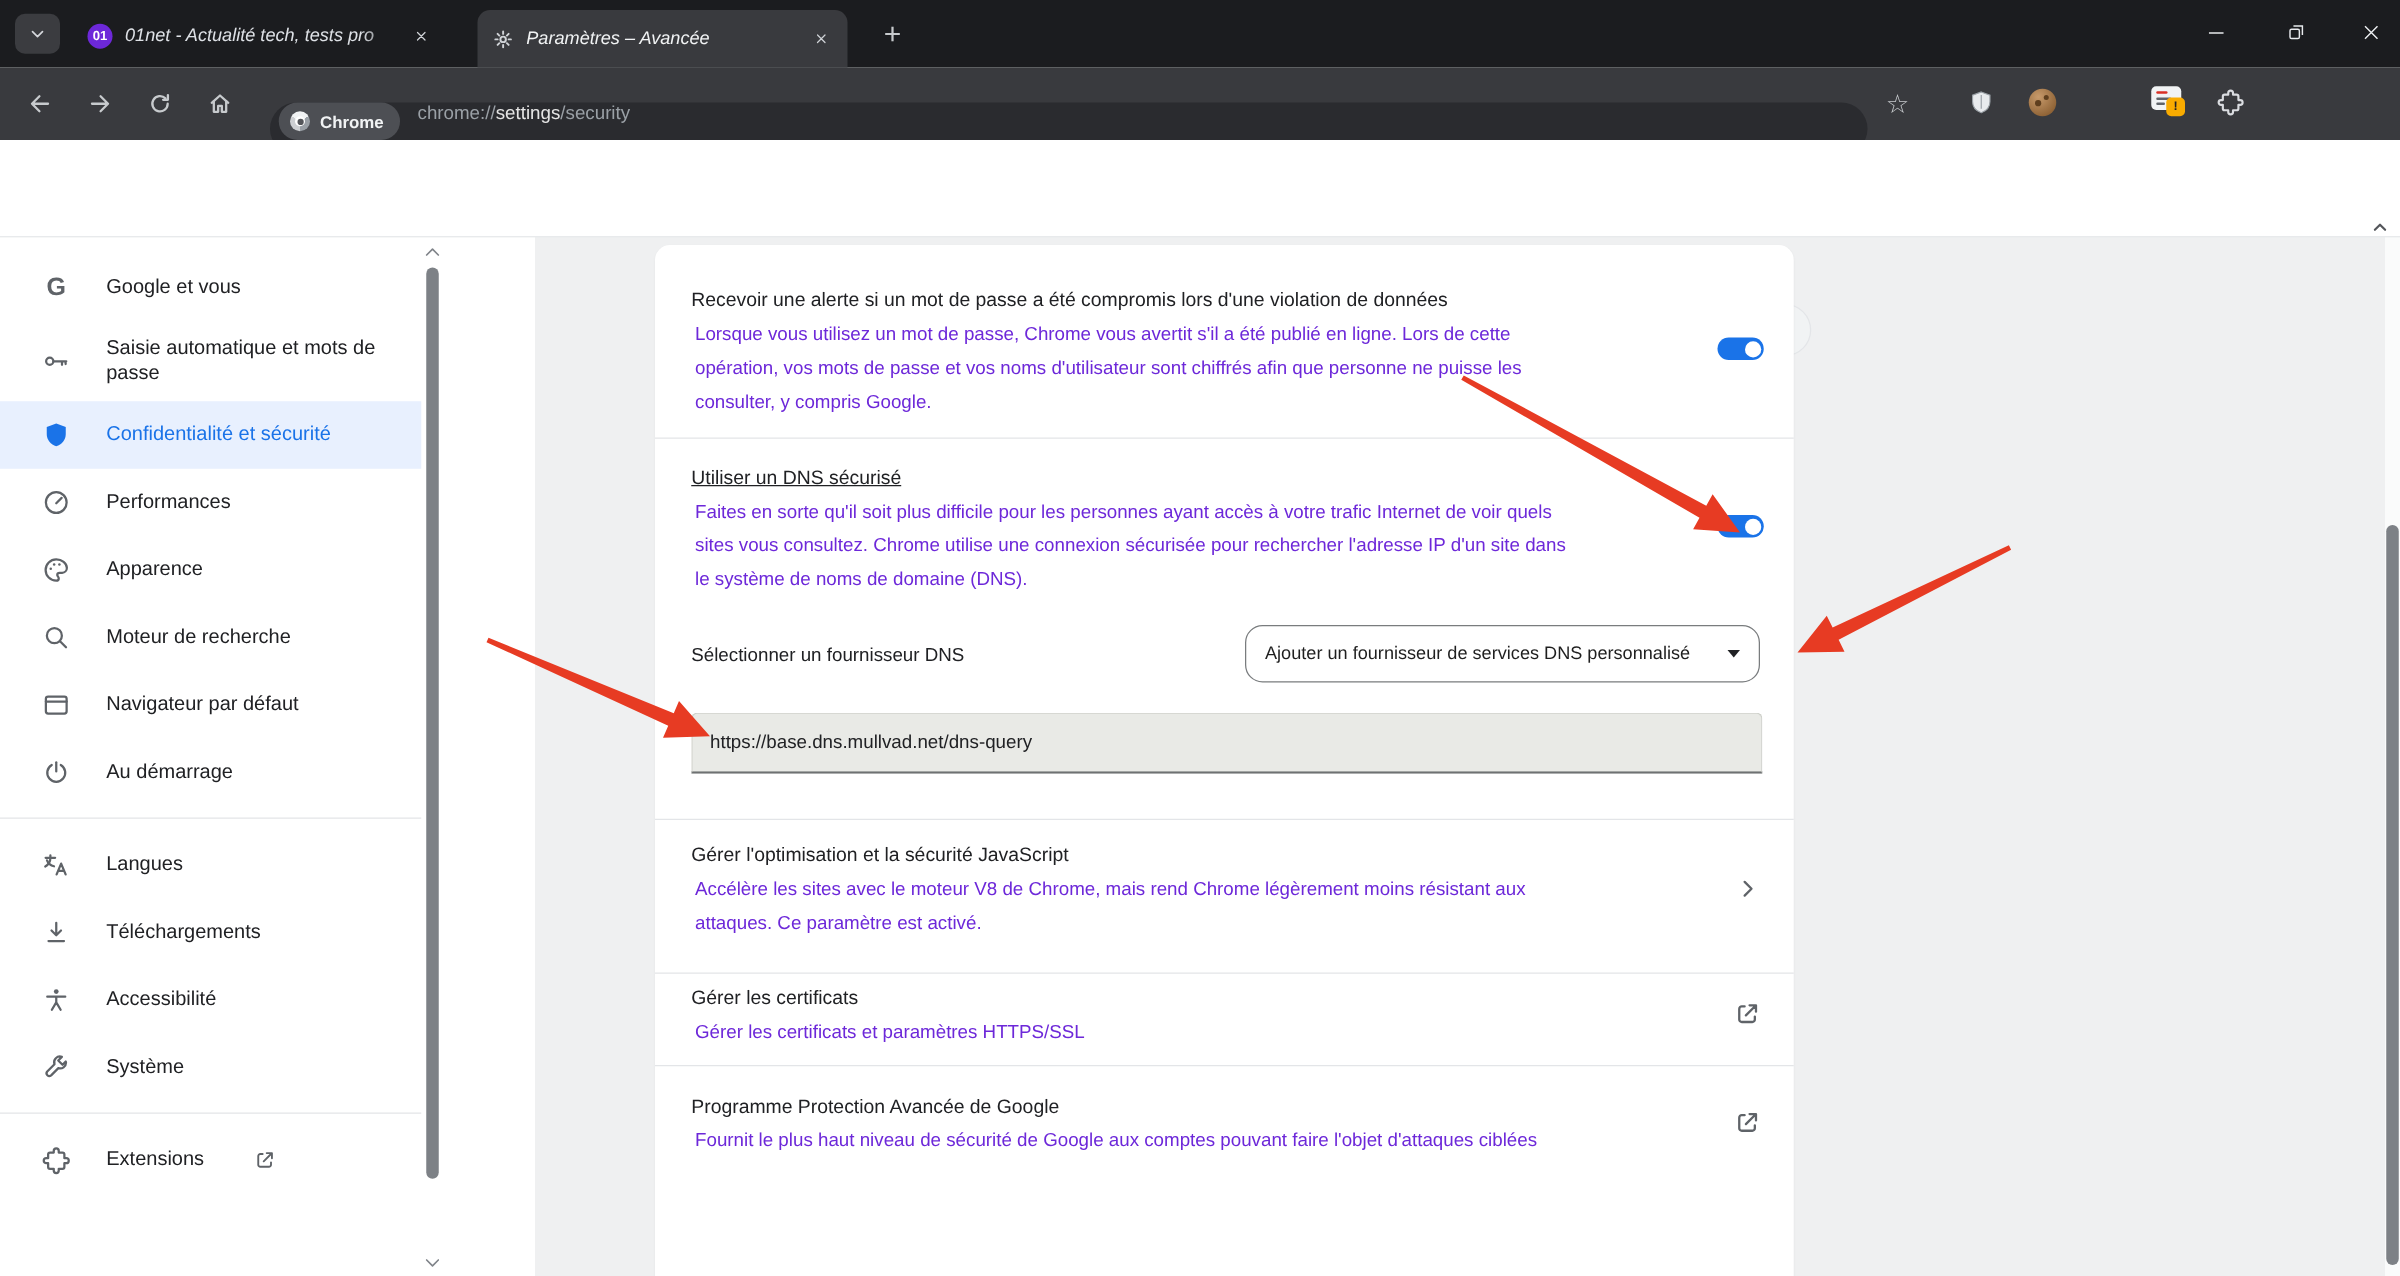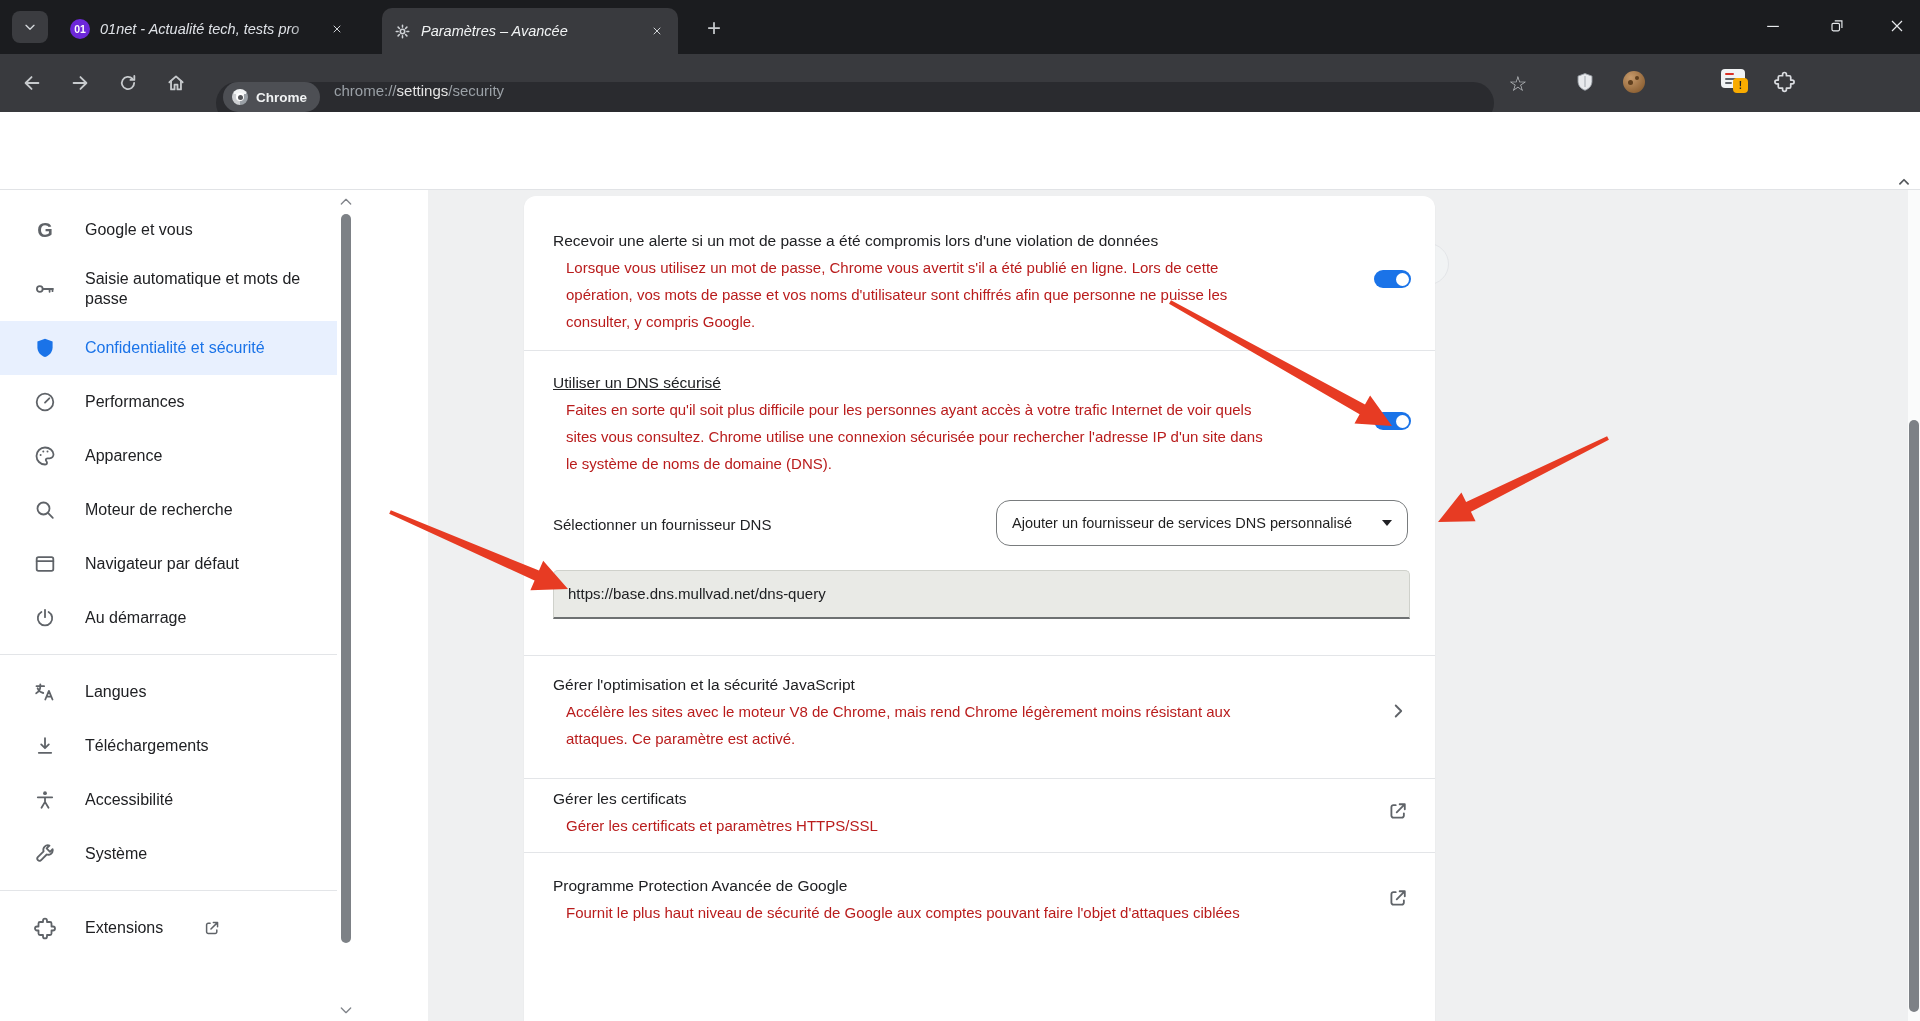--- a/index.html
+++ b/index.html
@@ -80,21 +80,21 @@
   .extlink-sm { margin-left:12px; }
   .extlink-sm svg { stroke:#5F6368; }
   .sb-scroll-up { position:absolute; left:338px; top:6px; }
   .sb-scroll-dn { position:absolute; left:338px; top:814px; }
   .sb-scroll-up svg, .sb-scroll-dn svg, .pg-up svg { stroke:#80848A; fill:none; stroke-width:2; stroke-linecap:round; stroke-linejoin:round; }
   .sb-thumb { position:absolute; left:341px; top:24px; width:10px; height:729px; background:#7D8186; border-radius:5px; }
 
   
   #card { position:absolute; left:524px; top:196px; width:911px; height:825px; background:#fff; border-radius:12px 12px 0 0; box-shadow:0 1px 2px rgba(0,0,0,0.05); }
   .row-title { position:absolute; left:29px; font-size:15.5px; color:#202124; line-height:27px; white-space:nowrap; }
-  .row-desc { position:absolute; left:42px; font-size:15px; color:#b91c1c; line-height:27px; white-space:nowrap; }
+  .row-desc { position:absolute; left:32px; font-size:15px; color:#6d28d9; line-height:27px; white-space:nowrap; }
   .divider { position:absolute; left:0; width:911px; height:1px; background:#E3E5E8; }
   .toggle { position:absolute; left:850px; width:37px; height:18px; border-radius:10px; background:#1A73E8; }
   .toggle::after { content:""; position:absolute; right:2.5px; top:2.5px; width:13px; height:13px; border-radius:50%; background:#fff; }
   #dnsdrop { position:absolute; left:472px; top:304px; width:412px; height:46px; background:#fff; border:1px solid #797C7E; border-radius:14px; display:flex; align-items:center; justify-content:space-between; padding:0 15px; font-size:14.5px; color:#1F1F1F; white-space:nowrap; }
   .caret { width:0; height:0; border-left:5px solid transparent; border-right:5px solid transparent; border-top:6px solid #202124; margin-left:8px; flex:none; }
   #dnsinput { position:absolute; left:29px; top:374px; width:857px; height:49px; background:#E9EAE6; border:1px solid #CFD1CB; border-bottom:2px solid #6E7172; border-radius:5px 5px 0 0; font-size:15px; color:#202124; padding:0 0 2px 14px; outline:none; font-family:"Liberation Sans",sans-serif; }
   .row-icon { position:absolute; left:863px; }
   .row-icon svg { stroke:#5F6368; fill:none; stroke-width:2; stroke-linecap:round; stroke-linejoin:round; }
 
   

